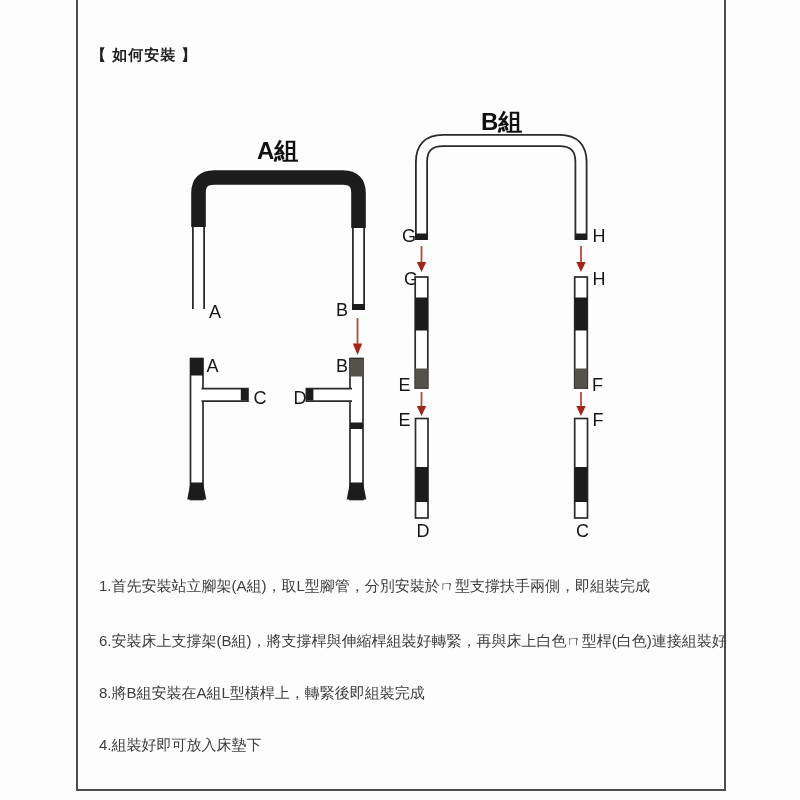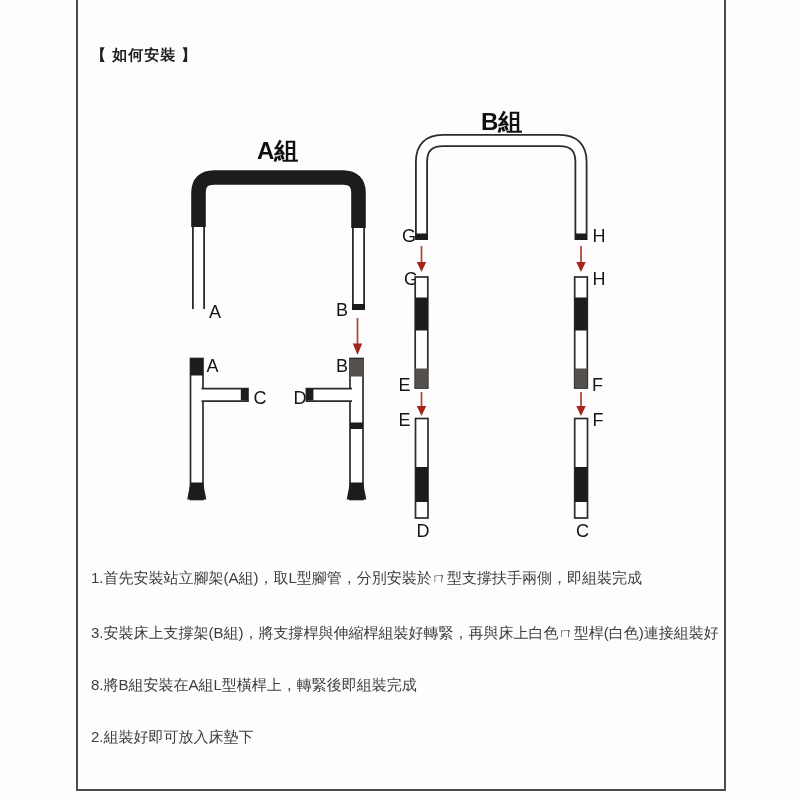--- a/index.html
+++ b/index.html
@@ -25,21 +25,21 @@
   .blkseg  { fill:none; stroke:#1c1c1c; stroke-width:14.6; }
   .pipe    { fill:#ffffff; stroke:#2b2b2b; stroke-width:1.7; }
   .blk     { fill:#1c1c1c; }
   .gry     { fill:#55514c; }
   .aline   { stroke:#b24a3c; stroke-width:1.8; fill:none; }
   .ahead   { fill:#a3241a; }
   text.part   { font-size:18px; fill:#151515; }
   text.gtitle { font-size:24px; font-weight:bold; fill:#101010; }
 
   .step {
-    position:absolute; left:91px; margin:0;
+    position:absolute; left:91px; margin:8px;
     font-size:15px; color:#3d3d3d; white-space:nowrap;
   }
   .step-1 { top:569px; }
   .step-2 { top:624px; }
   .step-3 { top:676px; }
   .step-4 { top:728px; }
 </style>
 </head>
 <body>
 
@@ -125,18 +125,18 @@
 
       <text class="part" x="592.5" y="426">F</text>
       <rect class="pipe" x="574.7" y="418.5" width="12.8" height="99.5"></rect>
       <rect class="blk" x="574.7" y="467" width="12.8" height="35"></rect>
       <text class="part" x="576" y="537">C</text>
     </g>
   </svg>
 
   <div>
     <p class="step step-1">1.首先安裝站立腳架(A組)，取L型腳管，分別安裝於ㄇ型支撐扶手兩側，即組裝完成</p>
-    <p class="step step-2">3.安裝床上支撐架(B組)，將支撐桿與伸縮桿組裝好轉緊，再與床上白色ㄇ型桿(白色)連接組裝好</p>
+    <p class="step step-2">6.安裝床上支撐架(B組)，將支撐桿與伸縮桿組裝好轉緊，再與床上白色ㄇ型桿(白色)連接組裝好</p>
     <p class="step step-3">8.將B組安裝在A組L型橫桿上，轉緊後即組裝完成</p>
-    <p class="step step-4">2.組裝好即可放入床墊下</p>
+    <p class="step step-4">4.組裝好即可放入床墊下</p>
   </div>
 
 </div>
 
 </body></html>

